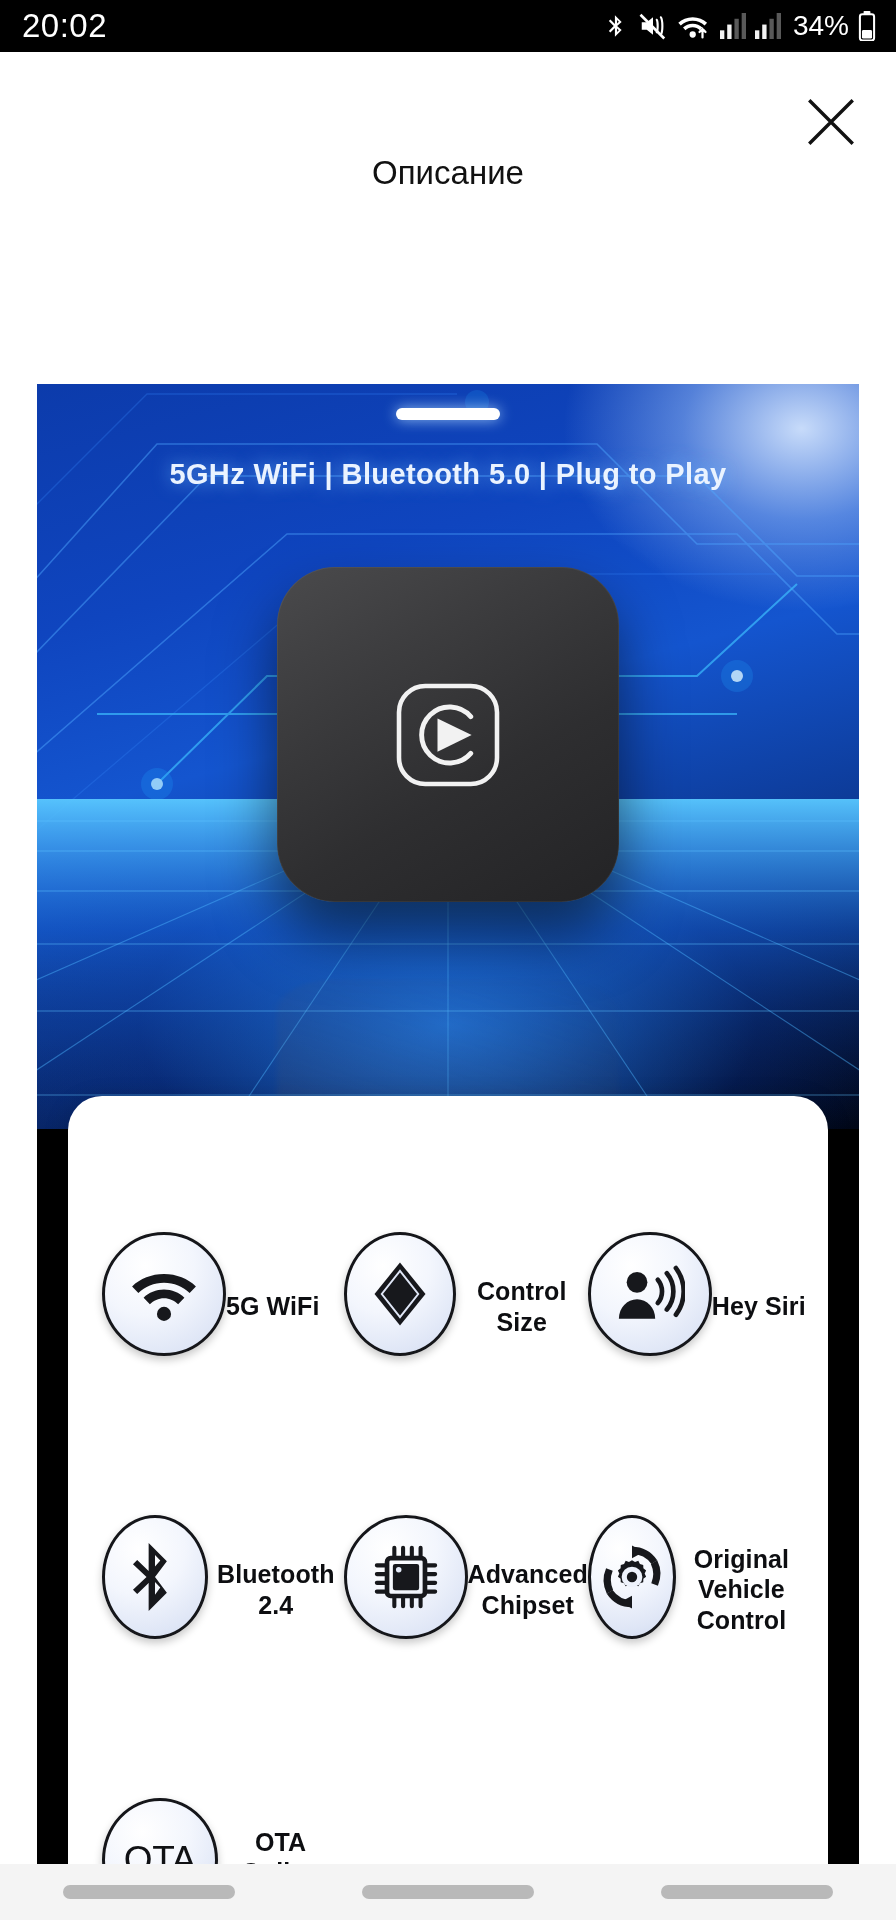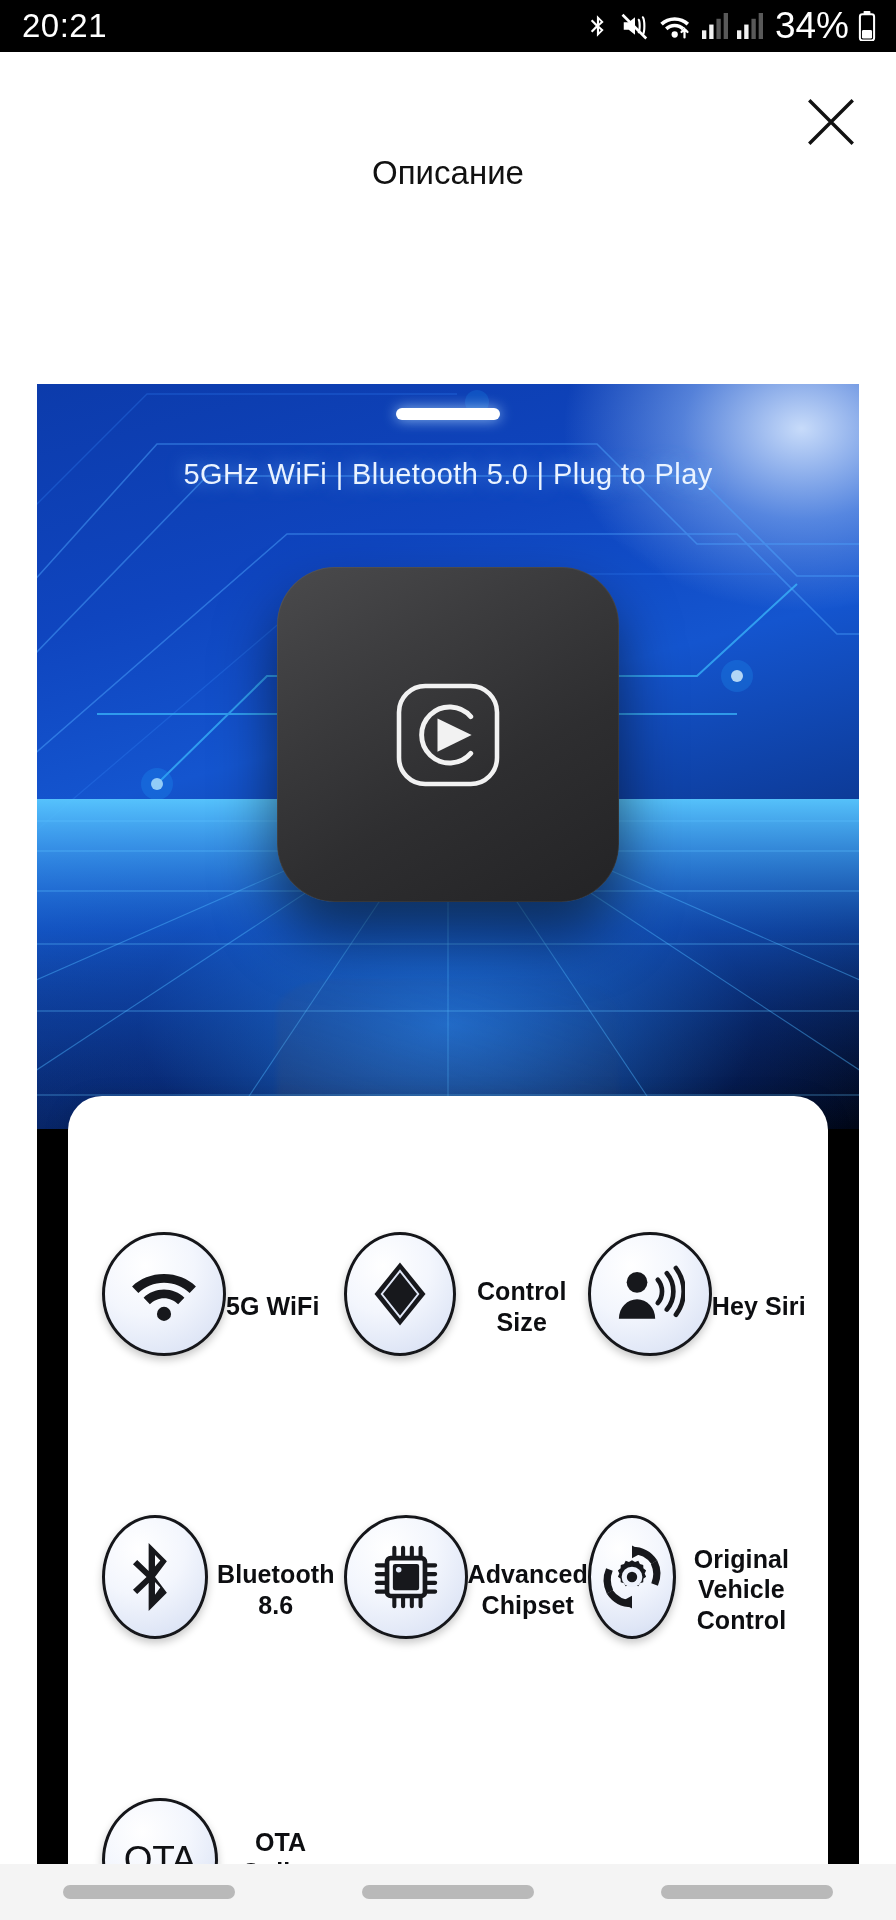--- a/index.html
+++ b/index.html
@@ -16,21 +16,21 @@
     display:flex; align-items:center;
     padding:0 22px;
     position:relative;
   }
   .clock { font-size:33px; font-weight:400; letter-spacing:0.5px; }
   .status-right {
     position:absolute; right:20px; top:0; height:52px;
     display:flex; align-items:center; gap:9px;
   }
   .status-right svg { display:block; }
-  .battery-text { font-size:37px; font-weight:500; margin-left:3px; }
+  .battery-text { font-size:28px; font-weight:500; margin-left:3px; }
 
   
   .header {
     height:140px; background:#fff;
     display:flex; align-items:flex-end; justify-content:center;
     position:relative;
   }
   .header-title { font-size:33px; color:#111; font-weight:400; }
   .close-btn {
     position:absolute; right:28px; top:50%;
@@ -72,20 +72,21 @@
     position:absolute; inset:0;
     opacity:0.85;
   }
   .hero-tagline {
     position:absolute; top:74px; left:0; width:100%;
     text-align:center;
     color:#eaf3ff;
     font-size:29px;
     letter-spacing:0.4px;
     text-shadow:0 0 18px rgba(120,190,255,0.75);
+    font-weight:bold;
   }
   .hero-topbar {
     position:absolute;
     top:24px; left:50%; transform:translateX(-50%);
     width:104px; height:12px; border-radius:6px;
     background:#fff;
     box-shadow:0 0 14px rgba(180,220,255,0.8);
   }
 
   
@@ -171,21 +172,21 @@
     width:172px; height:14px;
     border-radius:7px;
     background:#b9b9b9;
     cursor:pointer;
   }
 </style>
 </head>
 <body>
 
 <div class="statusbar">
-  <span class="clock">20:21</span>
+  <span class="clock">20:02</span>
   <div class="status-right">
 
     <span>
       <svg width="26" height="30" viewBox="0 0 24 24" fill="#fff">
         <path d="M11 2v8.2L6.8 6 5.4 7.4 9.9 12l-4.5 4.6 1.4 1.4L11 13.8V22l6.2-6.2L13 12l4.2-3.8L11 2zm2 4.5l1.6 1.6L13 9.7V6.5zm0 7.8l1.6 1.6L13 17.5v-3.2z"></path>
       </svg>
     </span>
 
     <span>
       <svg width="30" height="30" viewBox="0 0 24 24" fill="#fff">
@@ -354,21 +355,21 @@
         </div>
         <div class="feature-label">Hey Siri</div>
       </div>
 
       <div class="feature-cell">
         <div class="feature-badge">
           <svg width="56" height="72" viewBox="0 0 24 34" fill="#17181c">
             <path d="M9 1v13.2L3.6 9 1.6 11l6.4 6-6.4 6 2 2L9 19.8V33l8.6-8.6L12 17l5.6-7.4L9 1zm3 5.6l2.5 2.6L12 12V6.6zm0 12.8l2.5 2.6L12 25.4v-6z"></path>
           </svg>
         </div>
-        <div class="feature-label">Bluetooth 8.6</div>
+        <div class="feature-label">Bluetooth 2.4</div>
       </div>
 
 
 
       <div class="feature-cell">
         <div class="feature-badge">
           <svg width="70" height="70" viewBox="0 0 48 48" fill="#17181c">
             <rect x="11" y="11" width="26" height="26" rx="2.5" fill="none" stroke="#17181c" stroke-width="3.2"></rect>
             <rect x="15" y="15" width="18" height="18" rx="1.5"></rect>
             <circle cx="19" cy="19" r="1.9" fill="#e6ecf9"></circle>

